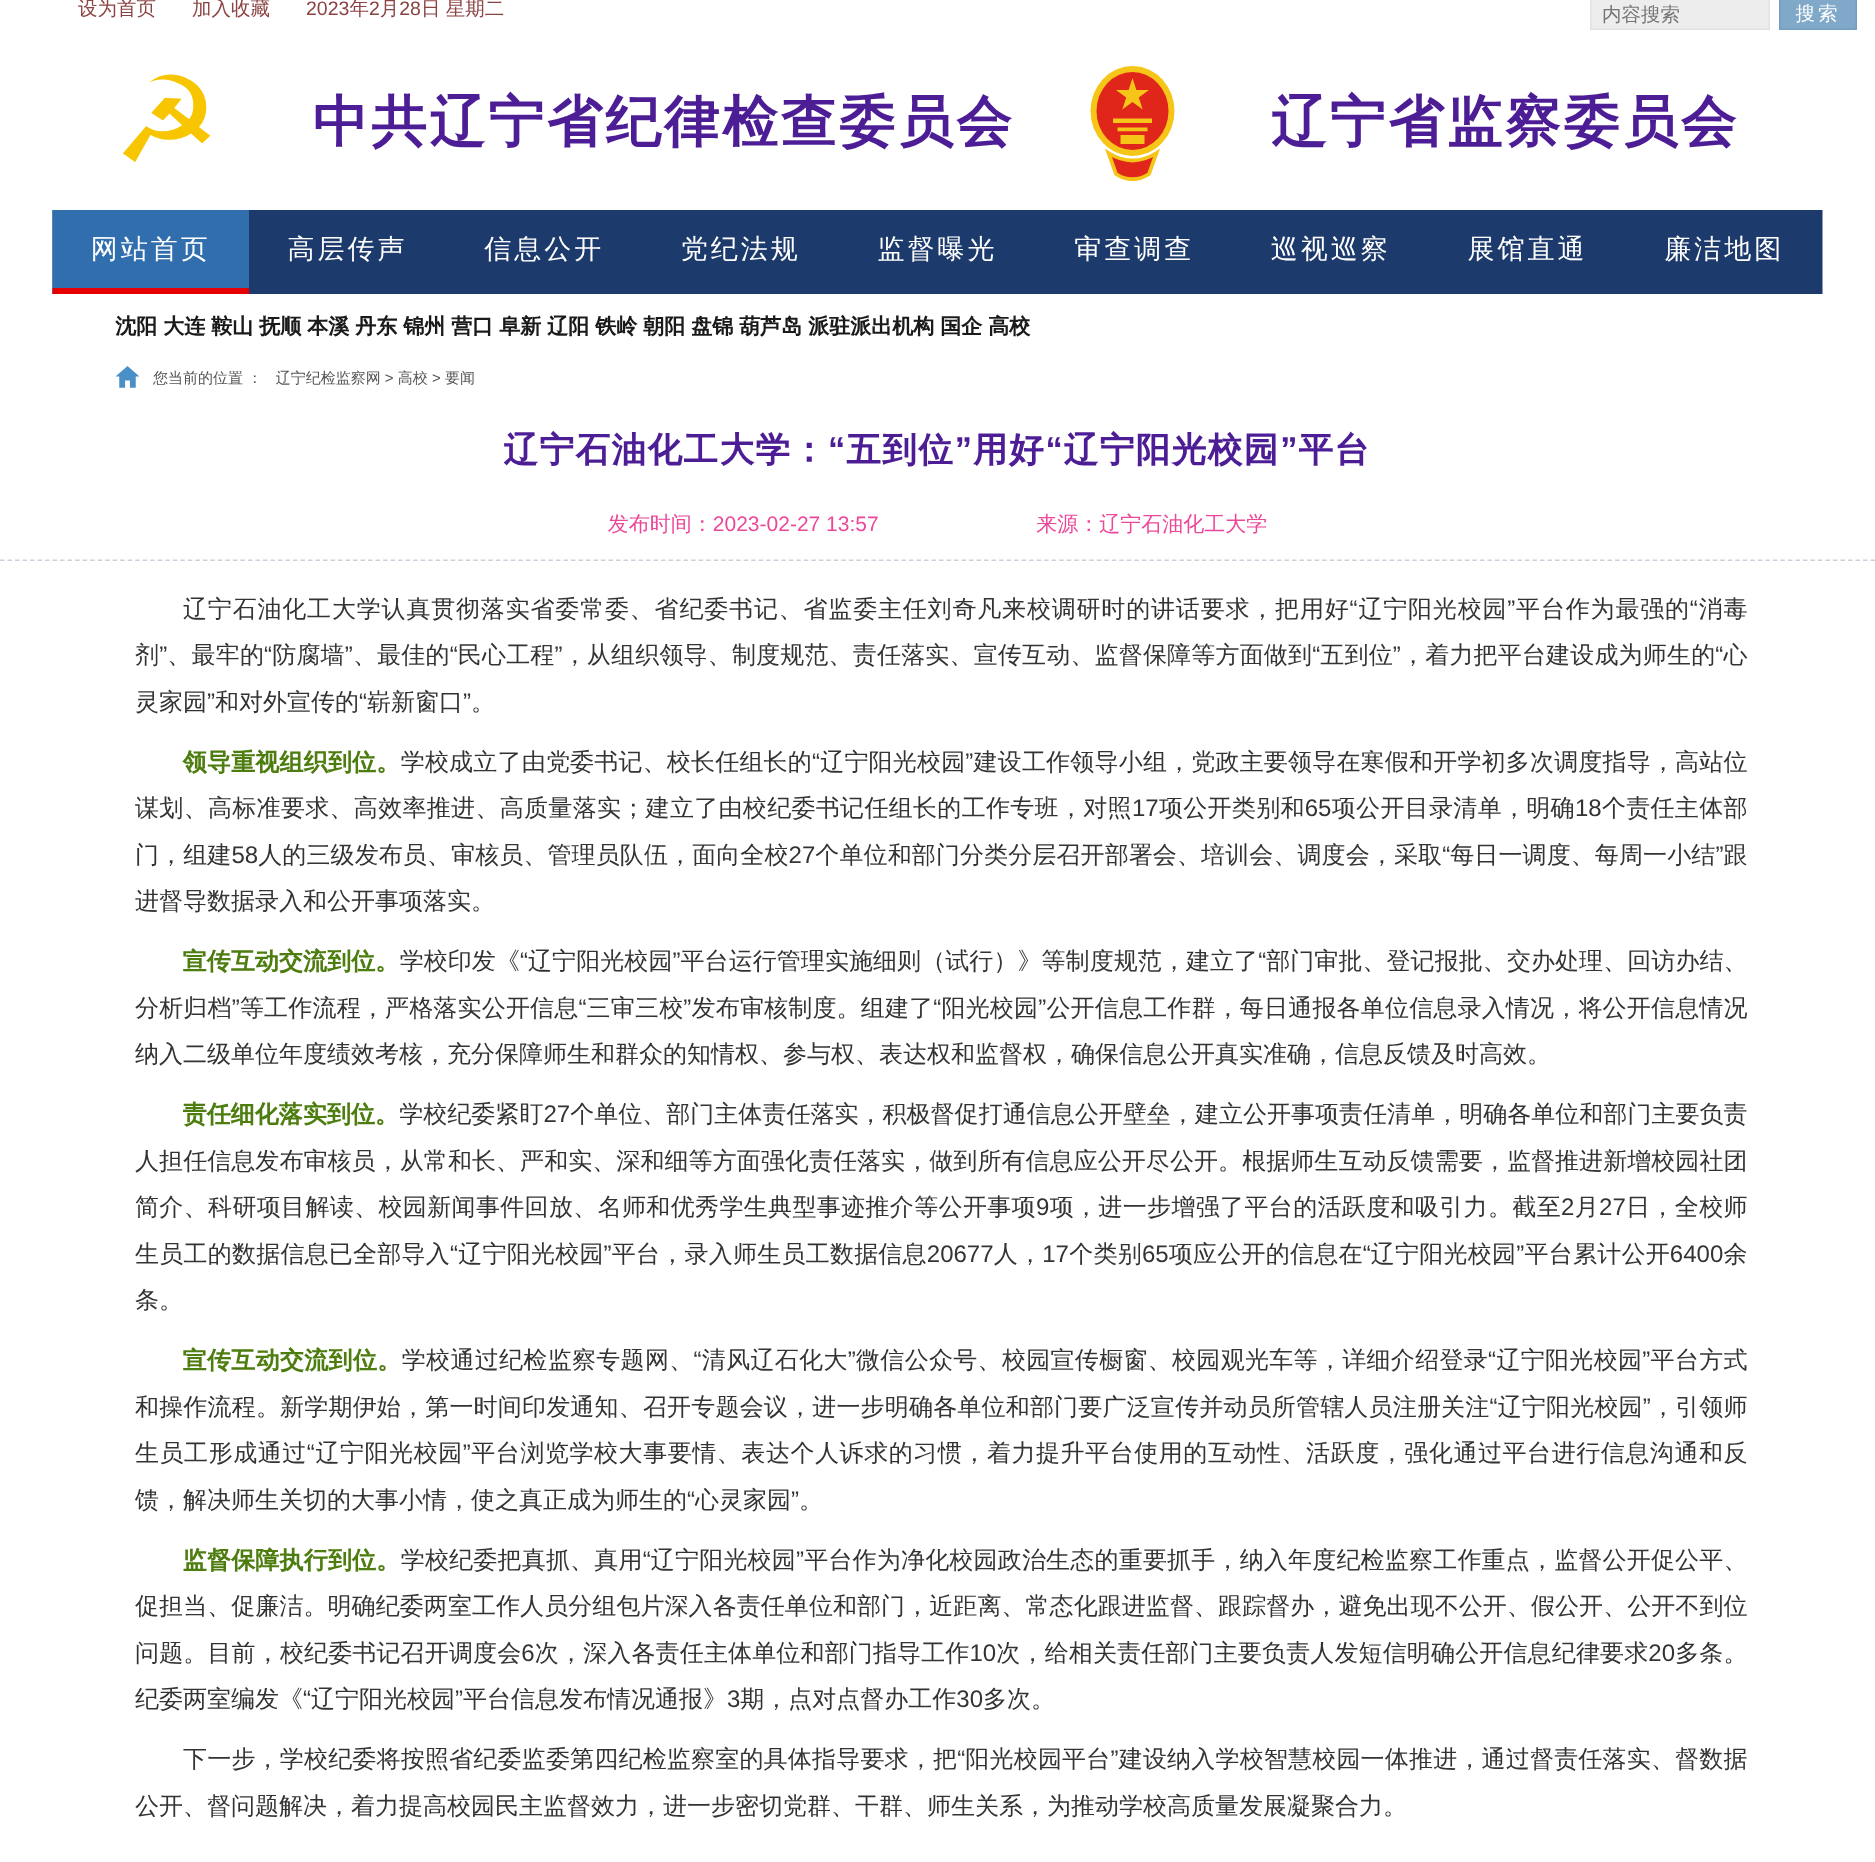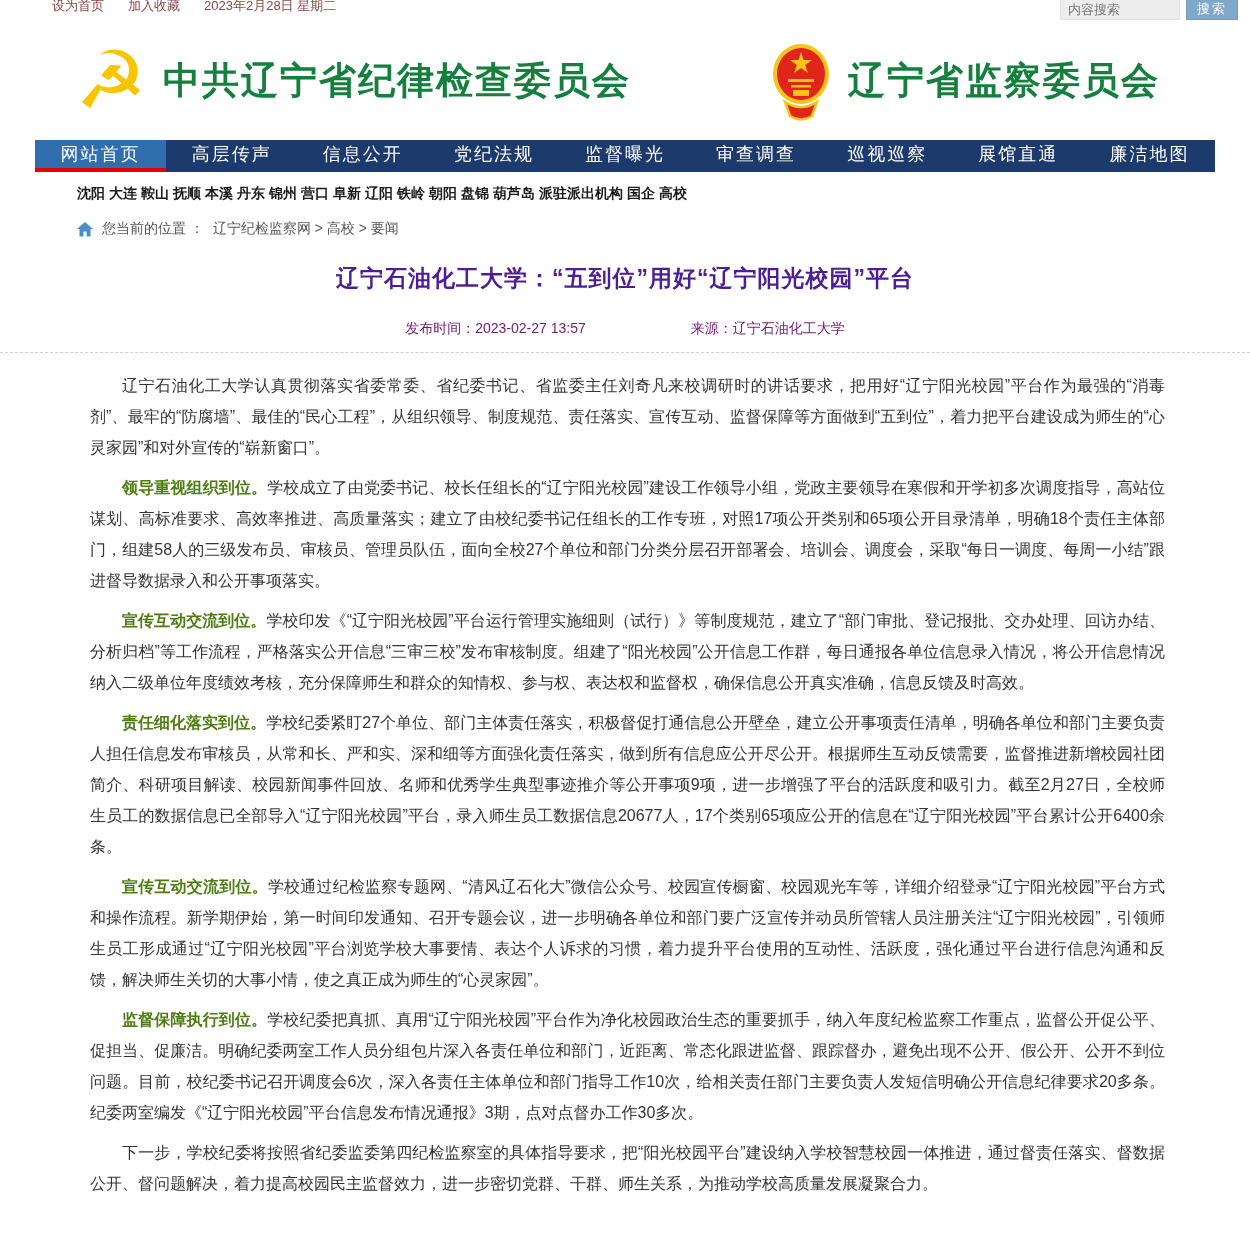--- a/index.html
+++ b/index.html
@@ -14,39 +14,39 @@
   .topbar-right { display:flex; margin-top:-2px; }
   .search-input { width:120px; height:22px; background:#ededed; border:1px solid #e2e2e2; font-size:13px; color:#444; padding:0 7px; outline:none; font-family:inherit; }
   .search-btn { width:52px; height:22px; margin-left:6px; background:#7fa8c9; border:1px solid #749dbf; color:#fff; font-size:13px; cursor:pointer; font-family:inherit; letter-spacing:2px; }
 
   .shell { width:1180px; margin:0 auto; }
 
   
   .header { display:flex; align-items:center; justify-content:space-between; padding:14px 55px 16px 40px; }
   .org { display:flex; align-items:center; gap:16px; cursor:pointer; }
   .party-emblem { font-size:80px; line-height:86px; color:#f7c600; width:72px; text-align:center; }
-  .org-name { font-size:37px; font-weight:bold; color:#15803d; letter-spacing:2px; white-space:nowrap; }
+  .org-name { font-size:37px; font-weight:bold; color:#4c1d95; letter-spacing:2px; white-space:nowrap;margin-left:46px; }
 
   
-  .nav { display:flex; height:32px; background:#1c3a6b; }
+  .nav { display:flex; height:56px; background:#1c3a6b; }
   .nav-item { flex:1; display:flex; align-items:center; justify-content:center; color:#fff; font-size:18px; letter-spacing:2px; cursor:pointer; border-bottom:4px solid transparent; }
   .nav-item.active { background:#316eae; border-bottom-color:#e60000; }
 
   
   .cities { display:flex; flex-wrap:wrap; column-gap:4px; padding:13px 0 6px 42px; font-size:14px; font-weight:bold; }
   .cities a { color:#1a1a1a; text-decoration:none; white-space:nowrap; cursor:pointer; }
 
   
-  .breadcrumb { display:flex; align-items:center; gap:9px; padding:11px 0 9px 42px; font-size:14px; color:#555; }
+  .breadcrumb { display:flex; align-items:center; gap:9px; padding:11px 0 9px 42px; font-size:10px; color:#555; }
   .breadcrumb a { color:#555; text-decoration:none; cursor:pointer; }
 
   
   .article-head { text-align:center; padding-top:16px; }
   .article-title { font-size:23px; font-weight:bold; color:#4c1d95; letter-spacing:1px; }
-  .article-meta { display:flex; justify-content:center; gap:105px; margin-top:26px; font-size:14px; color:#701a75; }
+  .article-meta { display:flex; justify-content:center; gap:105px; margin-top:26px; font-size:14px; color:#ec4899; }
   .dotted-sep { border-bottom:1px dashed #c9d2da; margin-top:14px; width:1250px; }
 
   .article-body { padding:17px 50px 33px 55px; }
   .article-body p { font-size:16px; line-height:31px; color:#333; text-align:justify; text-indent:2em; margin-bottom:9px; }
   .article-body p b.lead { color:#4d7c0f; }
 
   .home-icon svg, .emblem-svg { display:block; }
 </style>
 </head>
 <body>

